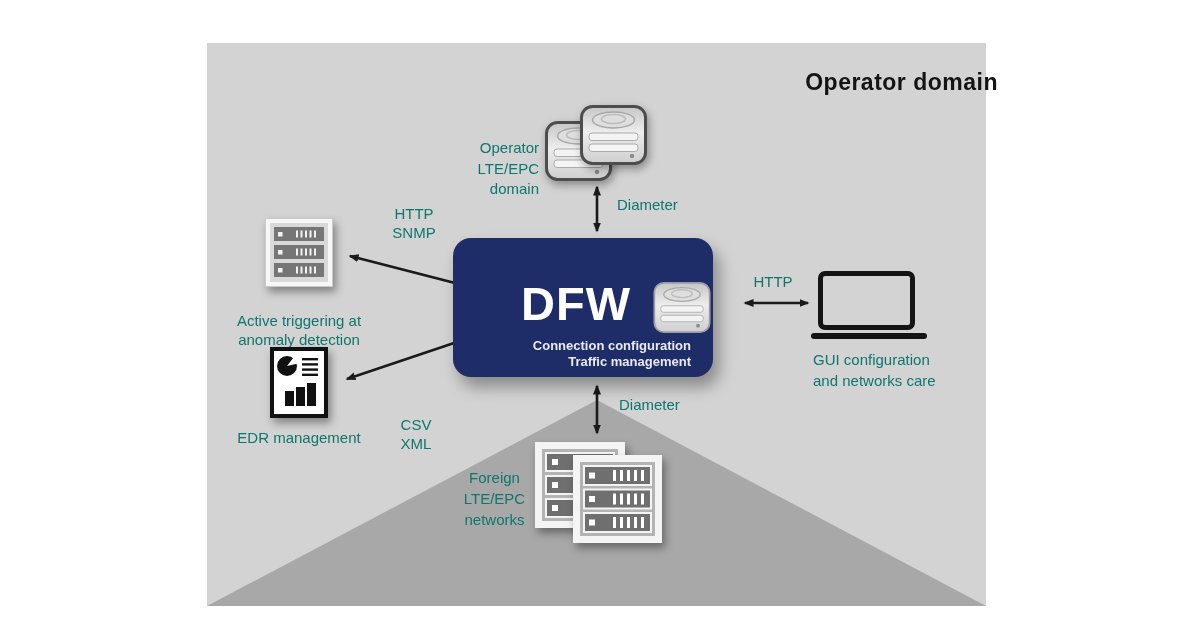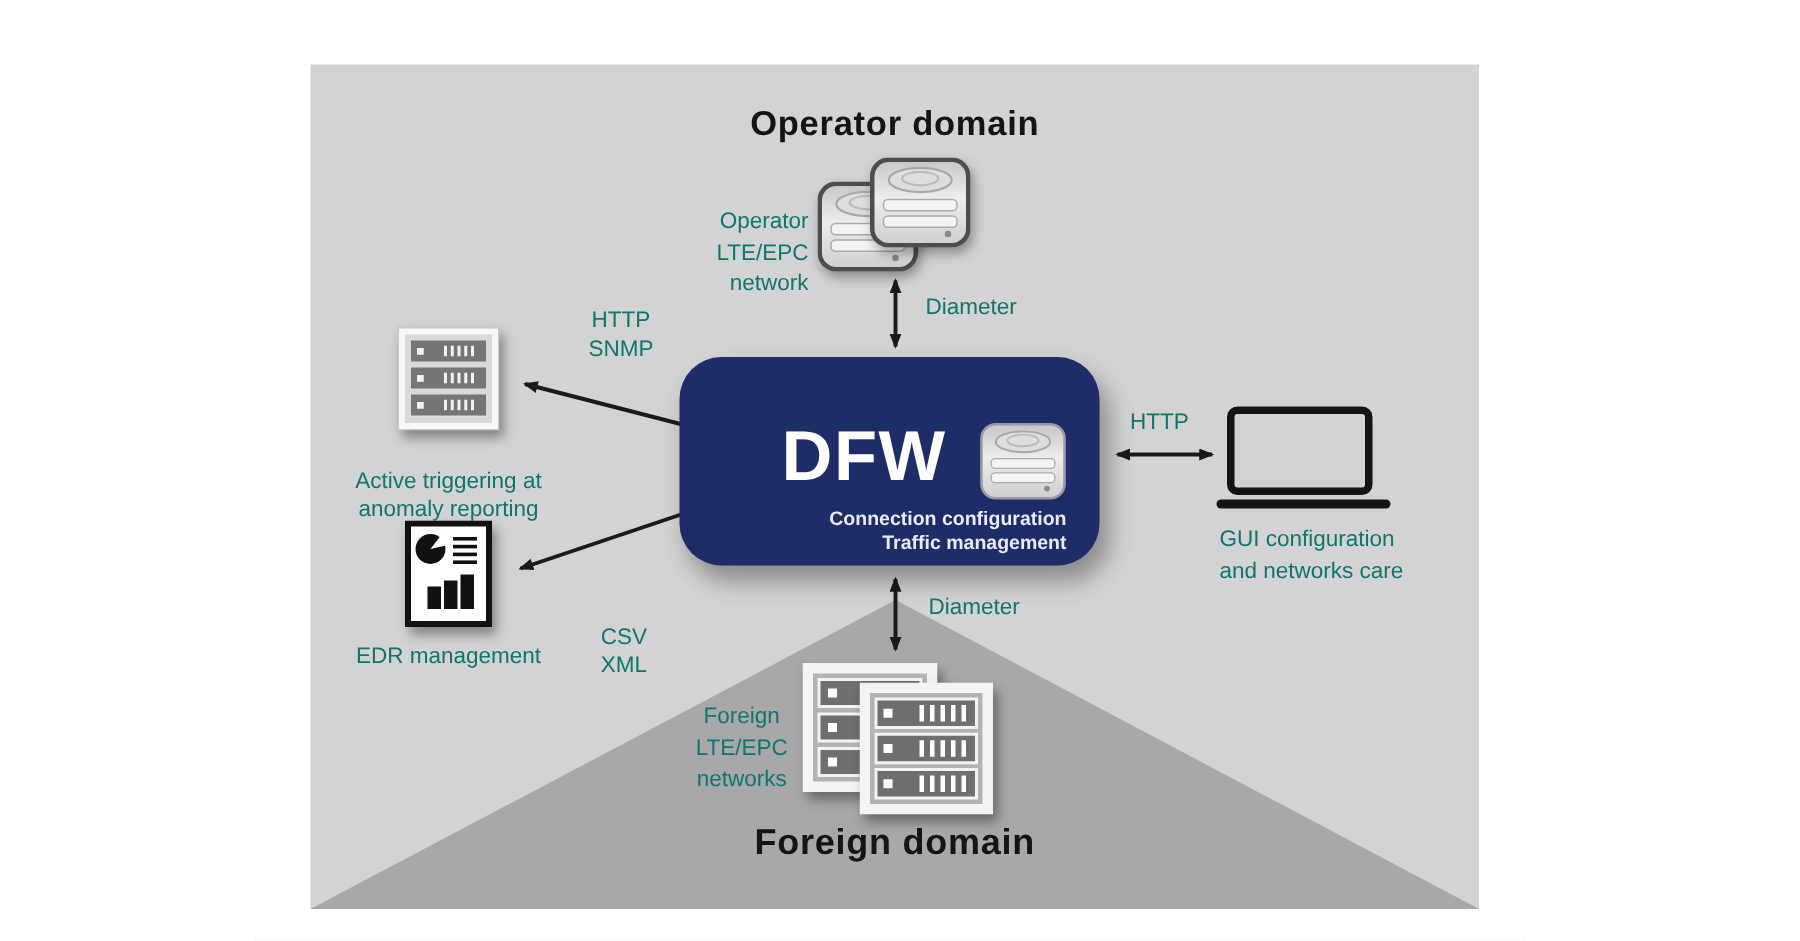--- a/index.html
+++ b/index.html
@@ -13,22 +13,22 @@
     width: 779px; height: 563px;
     background: #d3d3d3;
   }
 
   .triangle-svg, .arrows {
     position: absolute; left: 0; top: 0; width: 779px; height: 563px;
     pointer-events: none;
   }
 
   .domain-title {
-    position: absolute; left: 0; width: 100%;
-    text-align: center; font-weight: bold; color: #141414;
+    position: absolute; left: 12px; width: 100%;
+    text-align: right; font-weight: bold; color: #141414;
     letter-spacing: 0.5px;
   }
   .op-title  { top: 26px;  font-size: 23px; }
   .for-title { top: 505px; font-size: 24px; }
 
   .label { position: absolute; font-size: 15px; color: #0f766e; line-height: 19px; }
   .label span { display: block; }
   .centered { text-align: center; }
 
   .op-net   { left: 244px; top: 95px;  width: 88px;  text-align: right; line-height: 20.5px; }
@@ -37,22 +37,22 @@
   .acttrig  { left: 8px;   top: 250px; width: 168px; margin-top: 18px; }
   .csvxml   { left: 183px; top: 336px; width: 52px; margin-top: 36px; }
   .edrlab   { left: 8px;   top: 385px; width: 168px; }
   .httplab  { left: 540px; top: 229px; width: 52px; }
   .guilab   { left: 606px; top: 306px; width: 140px; line-height: 21px; }
   .diam-bot { left: 412px; top: 352px; }
   .for-net  { left: 250px; top: 424px; width: 75px; line-height: 21px; }
 
   .dfw-box {
     position: absolute; left: 246px; top: 195px;
-    width: 280px; height: 139px;
-    background: #1e2c68; border-radius: 28px;
+    width: 260px; height: 139px;
+    background: #1e2c68; border-radius: 18px;
     box-shadow: 6px 10px 16px rgba(0,0,0,0.35);
   }
   .dfw-title {
     position: absolute; left: 68px; top: 38px;
     font-size: 47px; font-weight: bold; color: #ffffff;
     letter-spacing: 1px;
   }
   .dfw-dbicon { position: absolute; left: 200px; top: 42px; }
   .dfw-fn {
     position: absolute; right: 22px; bottom: 7px;
@@ -105,21 +105,20 @@
         </marker>
       </defs>
       <line x1="390" y1="144" x2="390" y2="188" stroke="#1a1a1a" stroke-width="2.6" marker-start="url(#arwS)" marker-end="url(#arw)"></line>
       <line x1="248" y1="240" x2="143" y2="213" stroke="#1a1a1a" stroke-width="2.6" marker-end="url(#arw)"></line>
       <line x1="250" y1="299" x2="140" y2="336" stroke="#1a1a1a" stroke-width="2.6" marker-end="url(#arw)"></line>
       <line x1="538" y1="260" x2="601" y2="260" stroke="#1a1a1a" stroke-width="2.6" marker-start="url(#arwS)" marker-end="url(#arw)"></line>
       <line x1="390" y1="343" x2="390" y2="390" stroke="#1a1a1a" stroke-width="2.6" marker-start="url(#arwS)" marker-end="url(#arw)"></line>
     </svg>
 
     <div class="domain-title op-title">Operator domain</div>
-    <div class="domain-title for-title">Foreign domain</div>
 
     <div class="icon-abs op-servers">
       <svg class="db-shadow" style="left:0; top:16px;" width="67" height="60" viewBox="0 0 67 60">
         <defs>
           <linearGradient id="met1" x1="0" y1="0" x2="0" y2="1">
             <stop offset="0" stop-color="#c6c6c6"></stop>
               <stop offset="0.45" stop-color="#ededed"></stop>
               <stop offset="1" stop-color="#cfcfcf"></stop>
           </linearGradient>
         </defs>
@@ -136,21 +135,21 @@
         <ellipse cx="33.5" cy="14" rx="12" ry="4.5" fill="none" stroke="#bcbcbc" stroke-width="1.5"></ellipse>
         <rect x="9" y="28" width="49" height="7.5" rx="3" fill="#f4f4f4" stroke="#ababab" stroke-width="1"></rect>
         <rect x="9" y="39" width="49" height="7.5" rx="3" fill="#f4f4f4" stroke="#ababab" stroke-width="1"></rect>
         <circle cx="52" cy="51" r="2.2" fill="#8a8a8a"></circle>
       </svg>
     </div>
 
     <div class="label op-net">
       <span>Operator</span>
       <span>LTE/EPC</span>
-      <span>network</span>
+      <span>domain</span>
     </div>
 
     <div class="label diam-top">Diameter</div>
 
     <div class="dfw-box" style="background-color: rgb(30, 44, 104);">
       <div class="dfw-title">DFW</div>
       <svg class="dfw-dbicon" width="58" height="55" viewBox="0 0 67 60">
         <rect x="1.5" y="1.5" width="64" height="57" rx="11" fill="url(#met1)" stroke="#9a9aa6" stroke-width="2"></rect>
         <ellipse cx="33.5" cy="15" rx="21" ry="8" fill="#dedede" stroke="#a8a8a8" stroke-width="1.5"></ellipse>
         <ellipse cx="33.5" cy="14" rx="12" ry="4.5" fill="none" stroke="#bcbcbc" stroke-width="1.5"></ellipse>
@@ -194,21 +193,21 @@
         <rect x="31" y="48.5" width="2" height="7"></rect>
           <rect x="35.5" y="48.5" width="2" height="7"></rect>
           <rect x="40" y="48.5" width="2" height="7"></rect>
           <rect x="44.5" y="48.5" width="2" height="7"></rect>
           <rect x="49" y="48.5" width="2" height="7"></rect>
       </g>
     </svg>
 
     <div class="label centered acttrig">
       <span>Active triggering at</span>
-      <span>anomaly reporting</span>
+      <span>anomaly detection</span>
     </div>
 
     <svg class="icon-abs shadowed edr-icon" width="58" height="71" viewBox="0 0 58 71">
       <rect x="2" y="2" width="54" height="67" fill="#ffffff" stroke="#111111" stroke-width="4"></rect>
       <circle cx="17" cy="19" r="10" fill="#111111"></circle>
       <polygon points="17,19 23.5,10.5 28,16.5" fill="#ffffff"></polygon>
       <g fill="#111111">
         <rect x="32" y="11" width="16" height="2.4"></rect>
         <rect x="32" y="16.2" width="16" height="2.4"></rect>
         <rect x="32" y="21.4" width="16" height="2.4"></rect>

